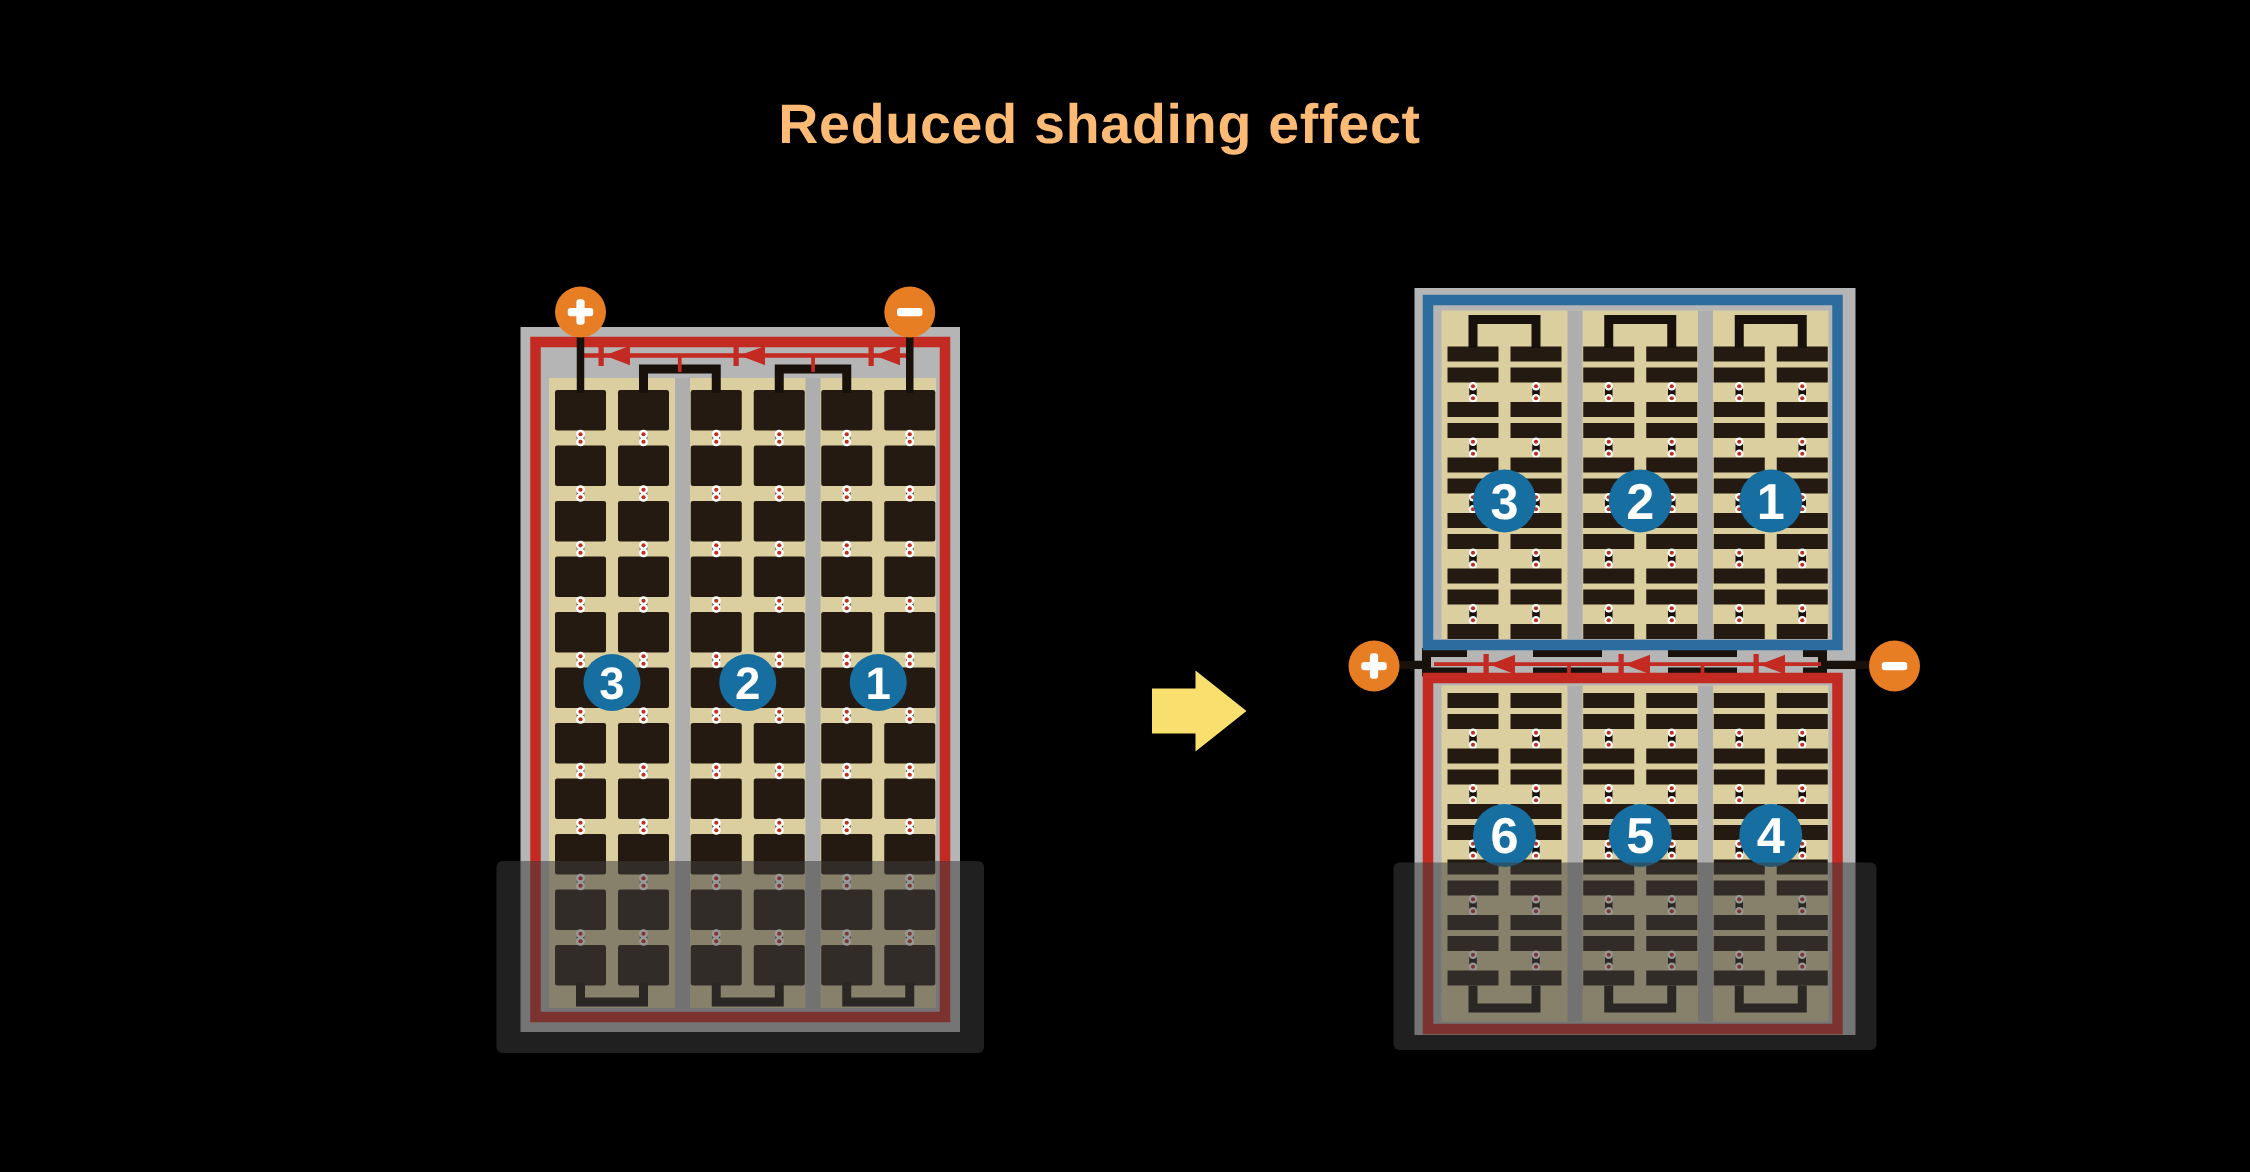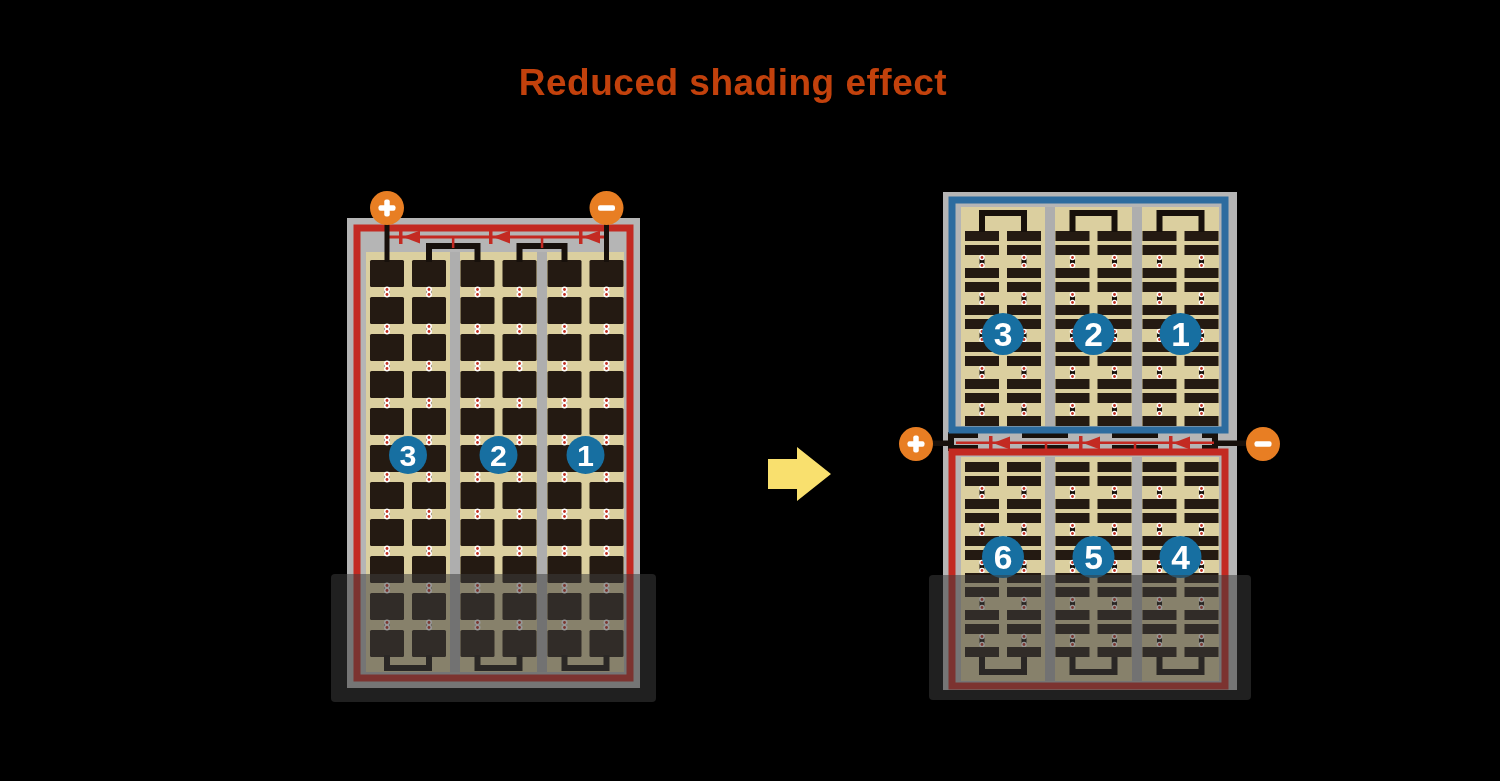--- a/index.html
+++ b/index.html
@@ -6,21 +6,21 @@
   .stage{position:relative;width:1500px;height:781px;overflow:hidden;
          font-family:"Liberation Sans",sans-serif;}
   .title{position:absolute;top:62px;left:733px;transform:translateX(-50%);
          font-size:37px;font-weight:bold;white-space:nowrap;letter-spacing:.5px;}
   svg{position:absolute;left:0;top:0;}
 </style>
 </head>
 <body>
 
 <div class="stage" style="background: rgb(0, 0, 0);">
-  <div class="title" style="color: #c2410c;">Reduced shading effect</div>
+  <div class="title" style="color: #fdba74;">Reduced shading effect</div>
   <svg id="diagram" width="1500" height="781" viewBox="0 0 1500 781">
       <g>
         <rect x="347" y="218" width="293" height="470" fill="#b5b5b5"></rect>
         <rect x="366" y="252" width="258" height="420" fill="#dbcf9f"></rect>
         <rect x="450" y="252" width="10" height="420" fill="#aeaeae"></rect>
         <rect x="537" y="252" width="10" height="420" fill="#aeaeae"></rect>
         <rect x="370" y="260" width="34" height="27" fill="#241a12" rx="1.5"></rect>
         <rect x="370" y="297" width="34" height="27" fill="#241a12" rx="1.5"></rect>
         <rect x="370" y="334" width="34" height="27" fill="#241a12" rx="1.5"></rect>
         <rect x="370" y="371" width="34" height="27" fill="#241a12" rx="1.5"></rect>

